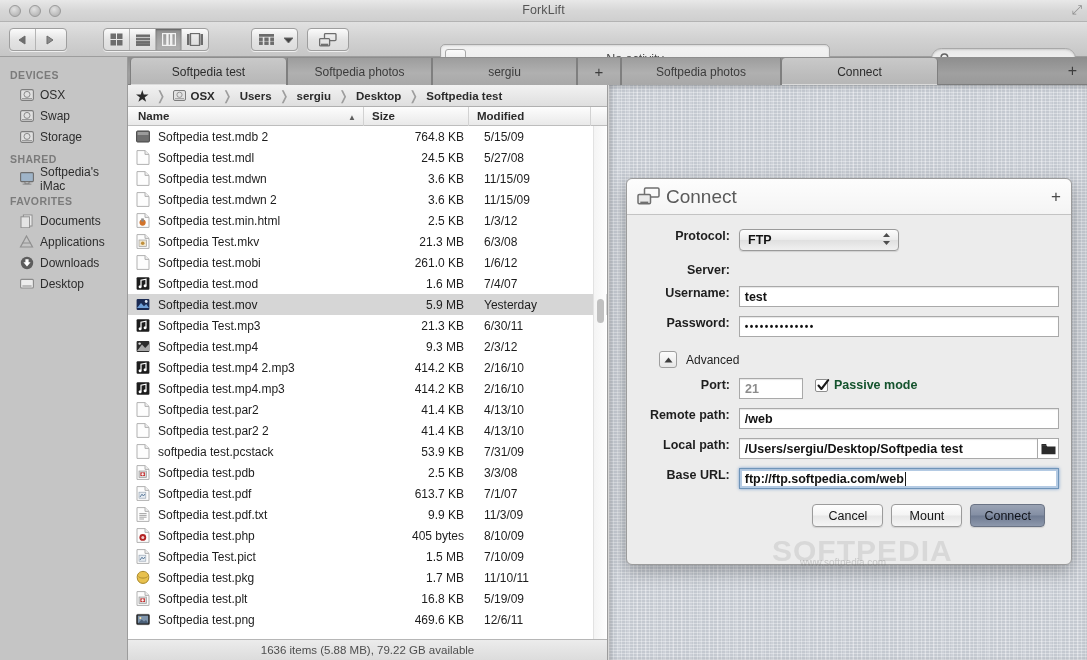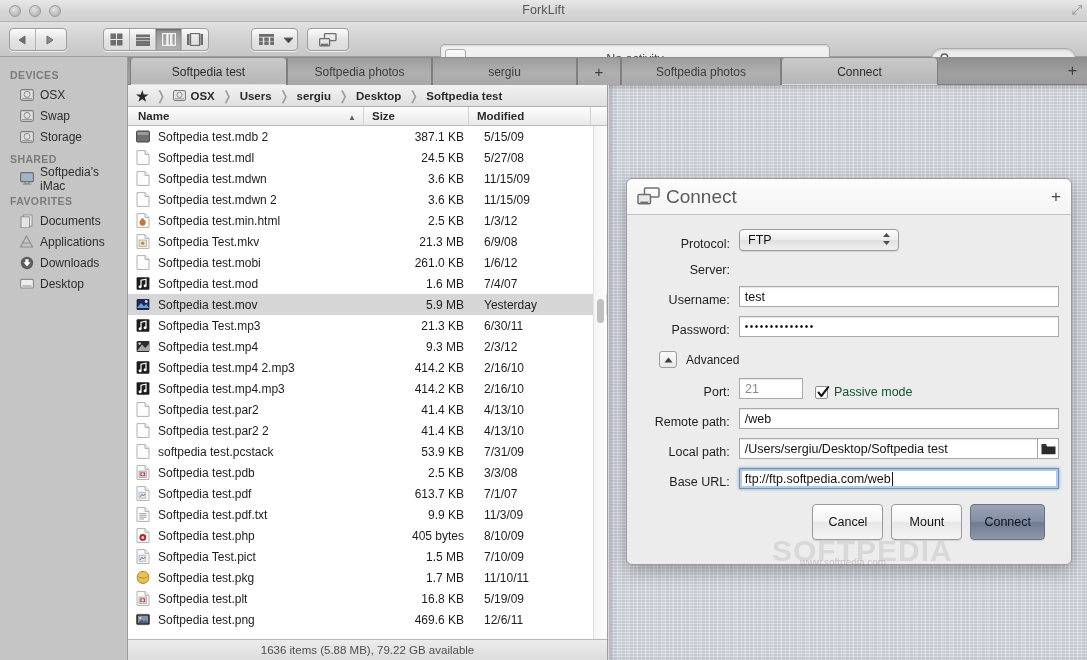--- a/index.html
+++ b/index.html
@@ -221,21 +221,21 @@
   }
   #sheet-head {
     height:36px; background:linear-gradient(to bottom,#fdfdfd,#f4f4f4);
     border-bottom:1px solid #c3c3c3;
     border-top-left-radius:6px; border-top-right-radius:6px;
     display:flex; align-items:center; padding:0 10px;
   }
   #sheet-title { font-size:19px; color:#5a5a5a; margin-left:6px; }
   #sheet-add { margin-left:auto; font-size:17px; color:#4a4a4a; }
 
-  .frm-row { display:flex; align-items:flex-end; margin-bottom:9px; }
+  .frm-row { display:flex; align-items:flex-start; margin-bottom:9px;font-weight:bold; }
   .frm-label {
     width:112px; text-align:right; padding-right:9px;
     font-size:12.5px; color:#1e1e1e;
   }
   .txtin {
     height:21px; background:#fff; border:1px solid #a9a9a9;
     font-size:12.5px; color:#121212;
     display:flex; align-items:center; padding-left:5px;
     box-shadow:inset 0 1px 1px rgba(0,0,0,.10);
   }
@@ -278,21 +278,21 @@
   #passive-box svg { position:absolute; left:0px; top:-2px; }
   #folder-btn {
     width:21px; height:21px; background:#fff; border:1px solid #a9a9a9; border-left:none;
     display:flex; align-items:center; justify-content:center;
   }
   #btn-row {
     display:flex; justify-content:flex-end; gap:8px;
     margin:15px 14px 0 0;
   }
   .btn {
-    min-width:71px; height:36px; padding:0 13px;
+    min-width:71px; height:23px; padding:0 13px;
     display:flex; align-items:center; justify-content:center;
     font-size:12.5px; color:#141414;
     background:linear-gradient(to bottom,#fefefe 0%,#f4f4f4 48%,#e7e7e7 52%,#f5f5f5 100%);
     border:1px solid #9b9b9b; border-radius:4px;
     box-shadow:0 1px 1px rgba(0,0,0,.12);
   }
   .btn.default {
     background:linear-gradient(to bottom,#9aa3b4 0%,#848fa4 48%,#6f7b92 52%,#8d98ac 100%);
     border:1px solid #6a7competitive; border:1px solid #6a7384;
     color:#10131a;
@@ -566,21 +566,21 @@
 
     <div id="filelist">
         <div class="frow">
           <span class="f-ico">
             <svg width="14" height="15" viewBox="0 0 14 15">
               <rect x="0.6" y="2" width="12.8" height="11" rx="1" fill="#6f6f6f" stroke="#444" stroke-width="1"></rect>
               <rect x="1.6" y="3" width="10.8" height="3" fill="#9b9b9b"></rect>
             </svg>
           </span>
           <span class="f-name">Softpedia test.mdb 2</span>
-          <span class="f-size">387.1 KB</span>
+          <span class="f-size">764.8 KB</span>
           <span class="f-mod">5/15/09</span>
         </div>
         <div class="frow">
           <span class="f-ico">
             <svg width="14" height="15" viewBox="0 0 14 15">
               <path d="M1 0.6 L9 0.6 L13 4.4 L13 14.4 L1 14.4 Z" fill="#fdfdfd" stroke="#b1b1b1" stroke-width="1"></path>
               <path d="M9 0.6 L9 4.4 L13 4.4" fill="#ededed" stroke="#b1b1b1" stroke-width="1"></path>
             </svg>
           </span>
           <span class="f-name">Softpedia test.mdl</span>
@@ -626,21 +626,21 @@
           <span class="f-ico">
             <svg width="14" height="15" viewBox="0 0 14 15">
               <path d="M1 0.6 L9 0.6 L13 4.4 L13 14.4 L1 14.4 Z" fill="#fdfdfd" stroke="#b1b1b1" stroke-width="1"></path>
               <path d="M9 0.6 L9 4.4 L13 4.4" fill="#ededed" stroke="#b1b1b1" stroke-width="1"></path>
               <rect x="3" y="6" width="7.5" height="6.5" fill="#f0e6cf" stroke="#9e9e9e" stroke-width="0.7"></rect>
               <circle cx="6.7" cy="9.2" r="1.8" fill="#c08f3a"></circle>
             </svg>
           </span>
           <span class="f-name">Softpedia Test.mkv</span>
           <span class="f-size">21.3 MB</span>
-          <span class="f-mod">6/9/08</span>
+          <span class="f-mod">6/3/08</span>
         </div>
         <div class="frow">
           <span class="f-ico">
             <svg width="14" height="15" viewBox="0 0 14 15">
               <path d="M1 0.6 L9 0.6 L13 4.4 L13 14.4 L1 14.4 Z" fill="#fdfdfd" stroke="#b1b1b1" stroke-width="1"></path>
               <path d="M9 0.6 L9 4.4 L13 4.4" fill="#ededed" stroke="#b1b1b1" stroke-width="1"></path>
             </svg>
           </span>
           <span class="f-name">Softpedia test.mobi</span>
           <span class="f-size">261.0 KB</span>

